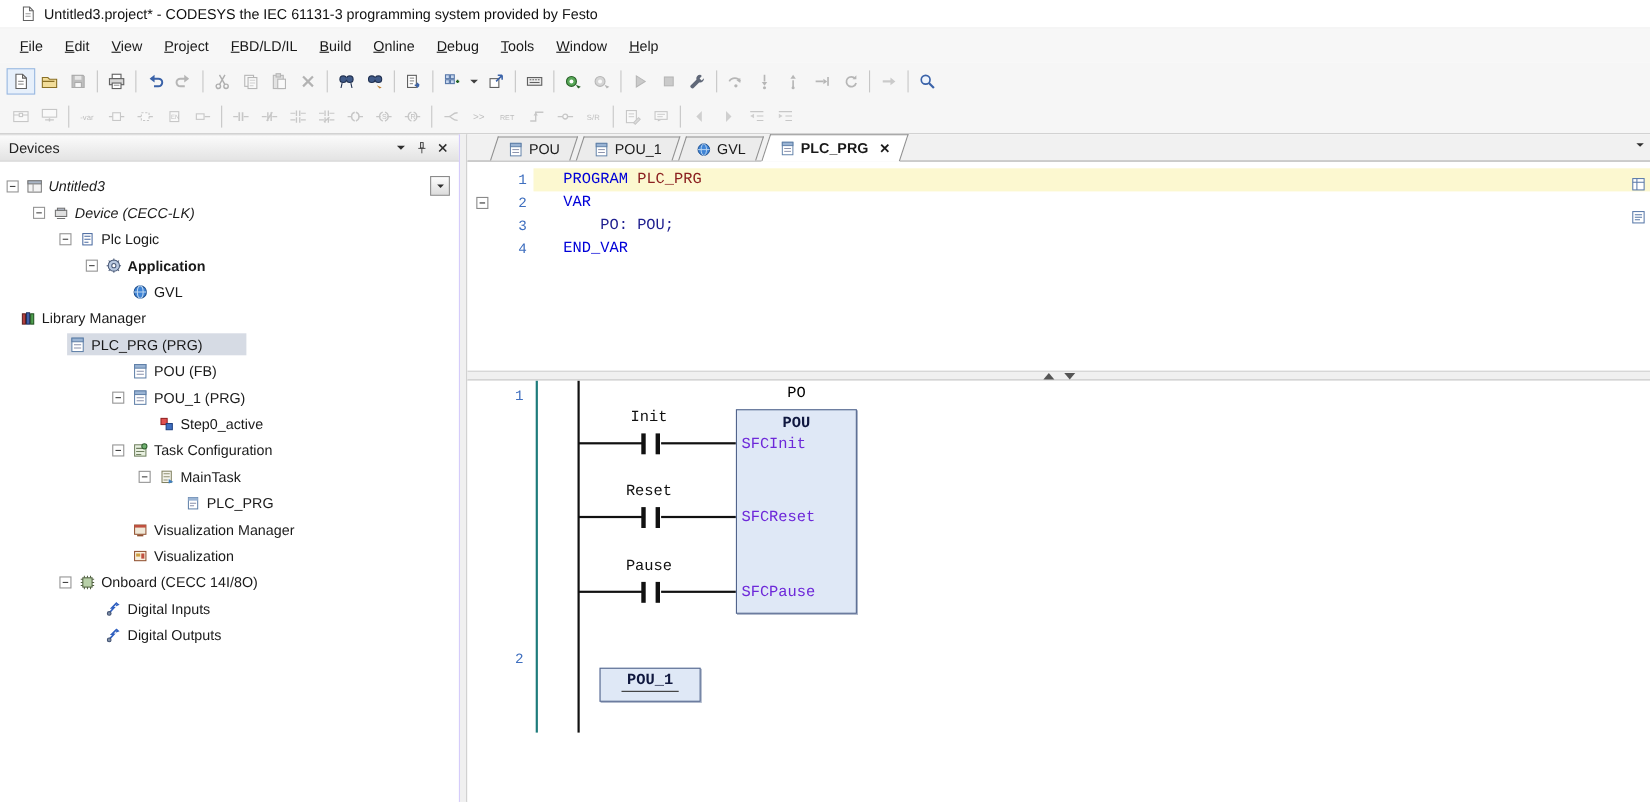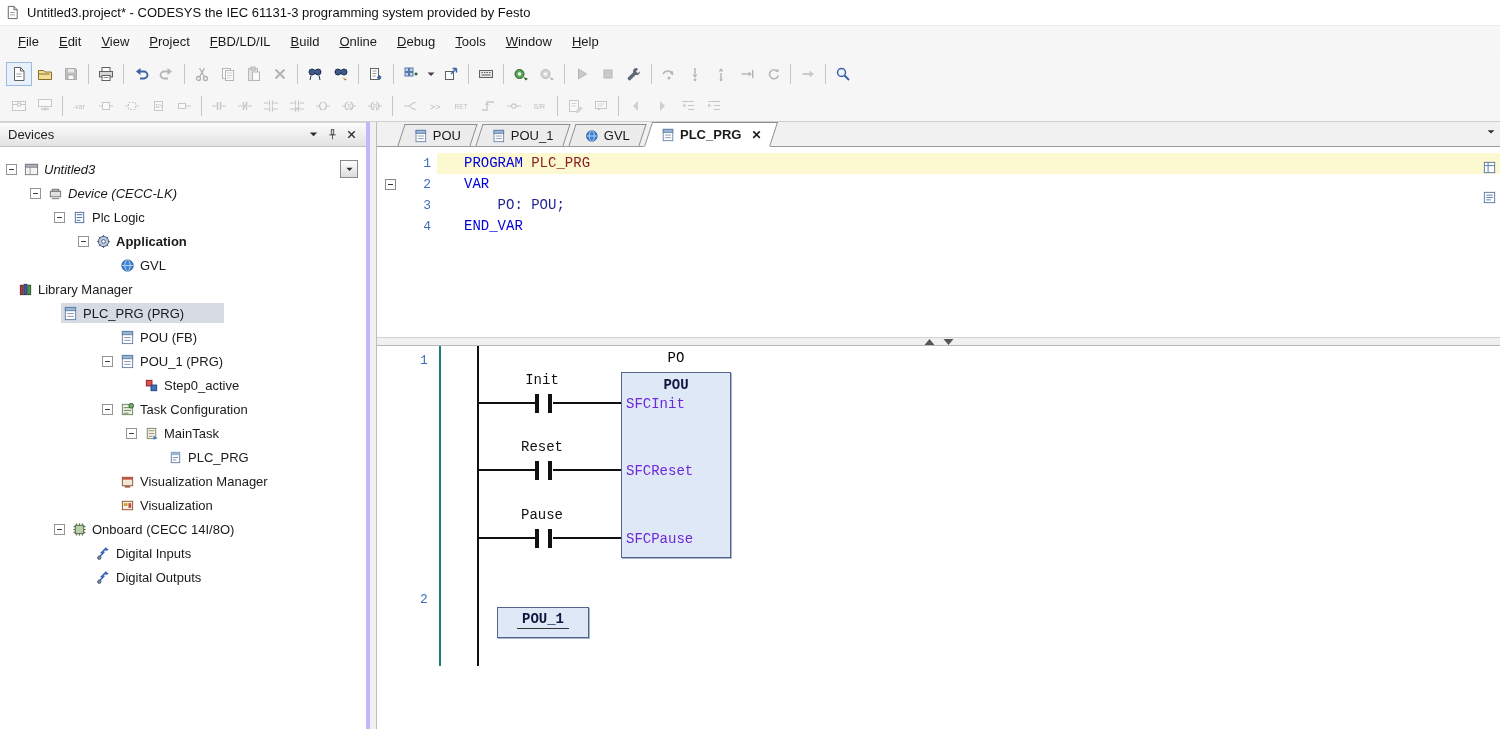--- a/index.html
+++ b/index.html
@@ -1,21 +1,21 @@
 <!DOCTYPE html>
 <html style="--keyword: #0000d8; --program-name: #8b2020; --declaration: #1f1f8f; --line-highlight: #fcf8d0; --block-fill: #dfe8f6; --block-border: #52648c; --selection: #d6dbe4; --gutter-number: #3f6fbf; --network-margin: #1e7c7c;"><head>
 <meta charset="utf-8">
 <style>
   * { margin:0; padding:0; box-sizing:border-box; }
   html,body { background:#fff; }
   body { font-family:"Liberation Sans", sans-serif; font-size:13px; color:#1a1a1a; }
   #app { width:1500px; height:729px; display:flex; flex-direction:column; overflow:hidden; background:#fff; position:relative; }
 
   
-  .titlebar { height:26px; display:flex; align-items:center; gap:7px; padding:0 5px; background:#ffffff; border-bottom:1px solid #ececec; flex:0 0 auto; }
+  .titlebar { height:26px; display:flex; align-items:center; gap:7px; padding:0 18px; background:#ffffff; border-bottom:1px solid #ececec; flex:0 0 auto; }
   .titlebar .icon svg { width:15px; height:15px; }
   .title-text { font-size:13px; color:#111; }
 
   
   .menubar { height:31px; display:flex; align-items:center; padding:0 8px; background:#f7f7f7; flex:0 0 auto; }
   .menu-item { padding:5px 10px; cursor:default; }
   .accel { text-decoration:underline; }
 
   
   .toolbar { display:flex; align-items:center; padding:0 6px; background:#f6f6f6; flex:0 0 auto; }
@@ -25,21 +25,21 @@
   .tbtn svg { width:16px; height:16px; }
   .tbtn.framed { border:1px solid #9ab8e0; background:#e7f0fb; }
   .tbtn.disabled { opacity:.42; filter:grayscale(1); }
   .tbtn.narrow { width:14px; }
   .tsep { width:1px; height:20px; background:#c6c6c6; margin:0 4px; flex:0 0 auto; }
 
   
   .main { flex:1; display:flex; min-height:0; }
 
   
-  .devices { width:370px; flex:0 0 auto; display:flex; flex-direction:column; background:#fff; border-right:4px solid #c4b5fd; }
+  .devices { width:418px; flex:0 0 auto; display:flex; flex-direction:column; background:#fff; border-right:1px solid #c4b5fd; }
   .devices-header { height:25px; background:linear-gradient(#fbfbfb,#e3e3e3); border-bottom:1px solid #c2c2c2; border-top:1px solid #d8d8d8; display:flex; align-items:center; padding:0 5px 0 8px; }
   .devices-header .dtitle { flex:1; color:#222; }
   .hdr-btn { width:19px; height:19px; display:flex; align-items:center; justify-content:center; }
   .hdr-btn svg { width:13px; height:13px; }
   .tree { flex:1; position:relative; padding-top:10px; overflow:hidden; background:#fff; }
   .tree-row { height:24px; display:flex; align-items:center; padding-right:8px; }
   .expander { width:11px; height:11px; border:1px solid #959595; background:#fff; position:relative; margin-right:5px; flex:0 0 auto; }
   .expander::after { content:""; position:absolute; left:2px; right:2px; top:4px; height:1px; background:#444; }
   .expander.none { border:none; background:transparent; }
   .expander.none::after { display:none; }

